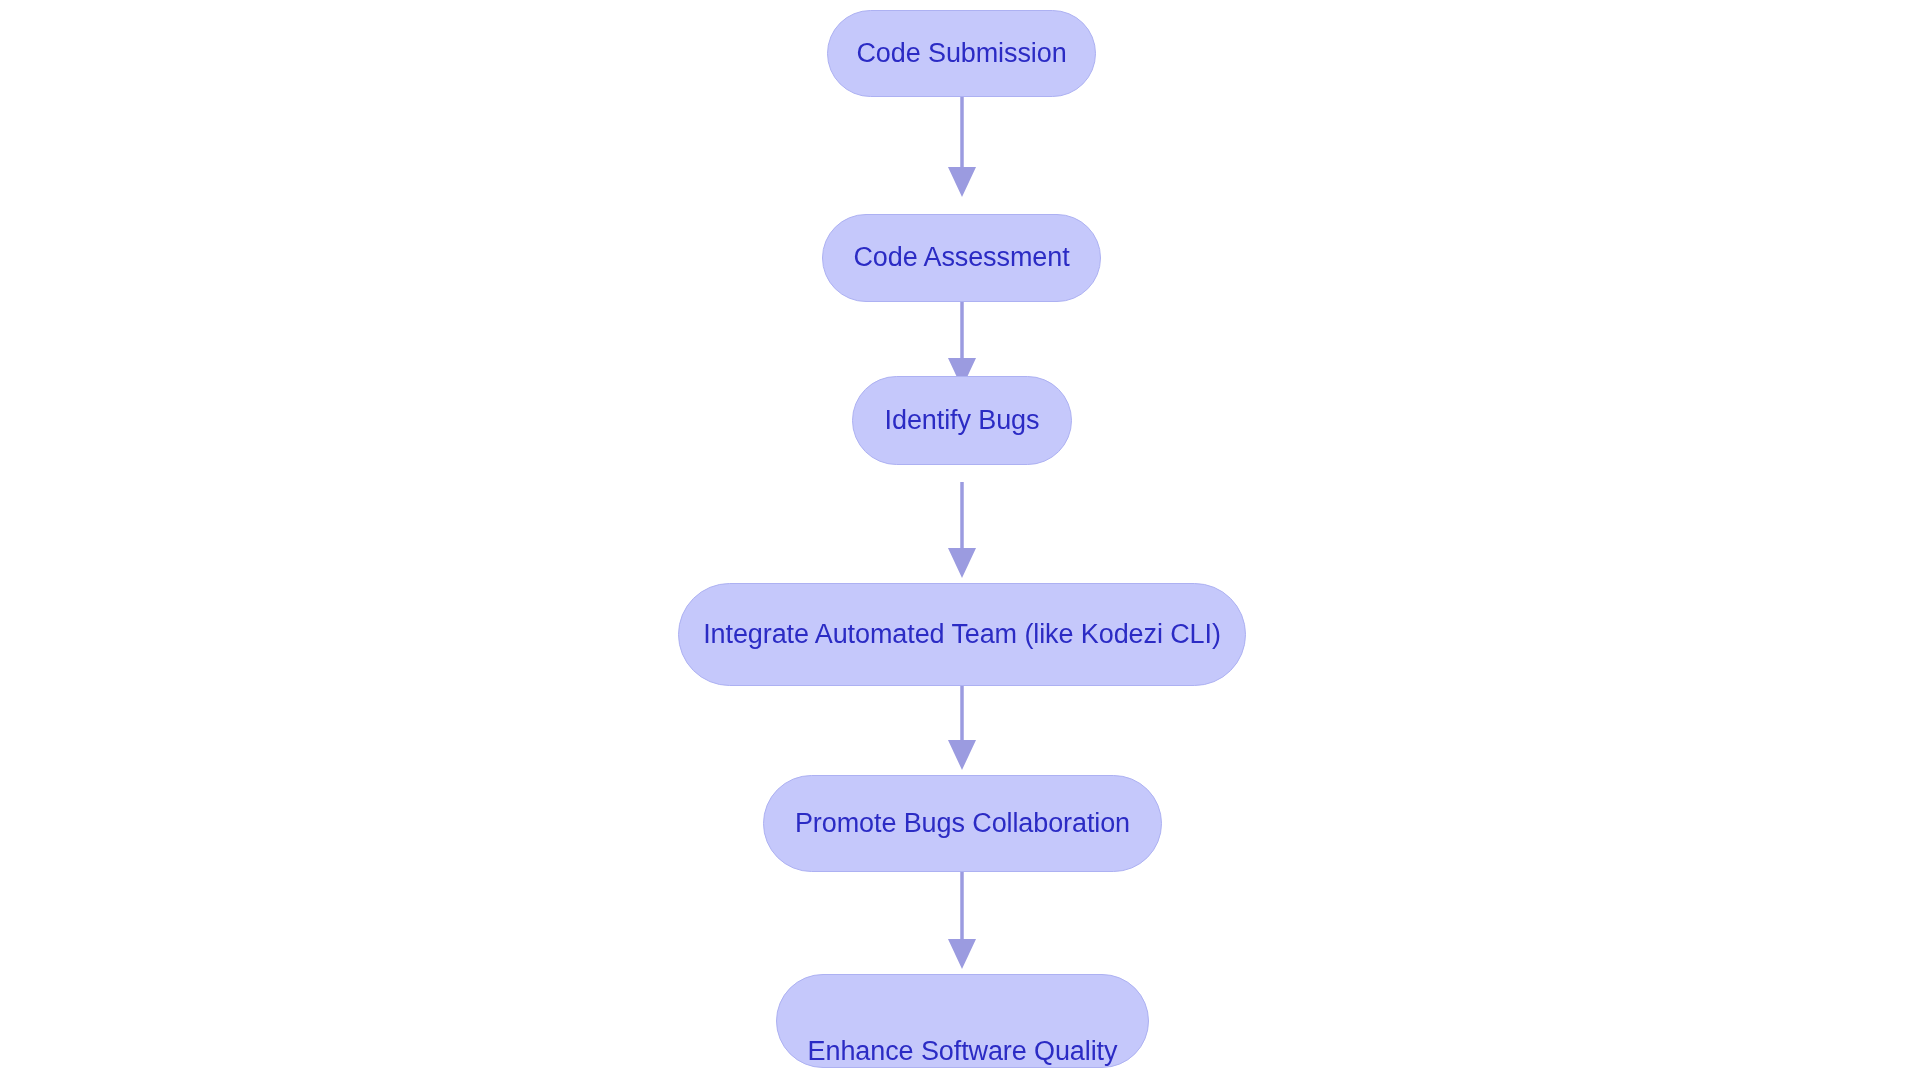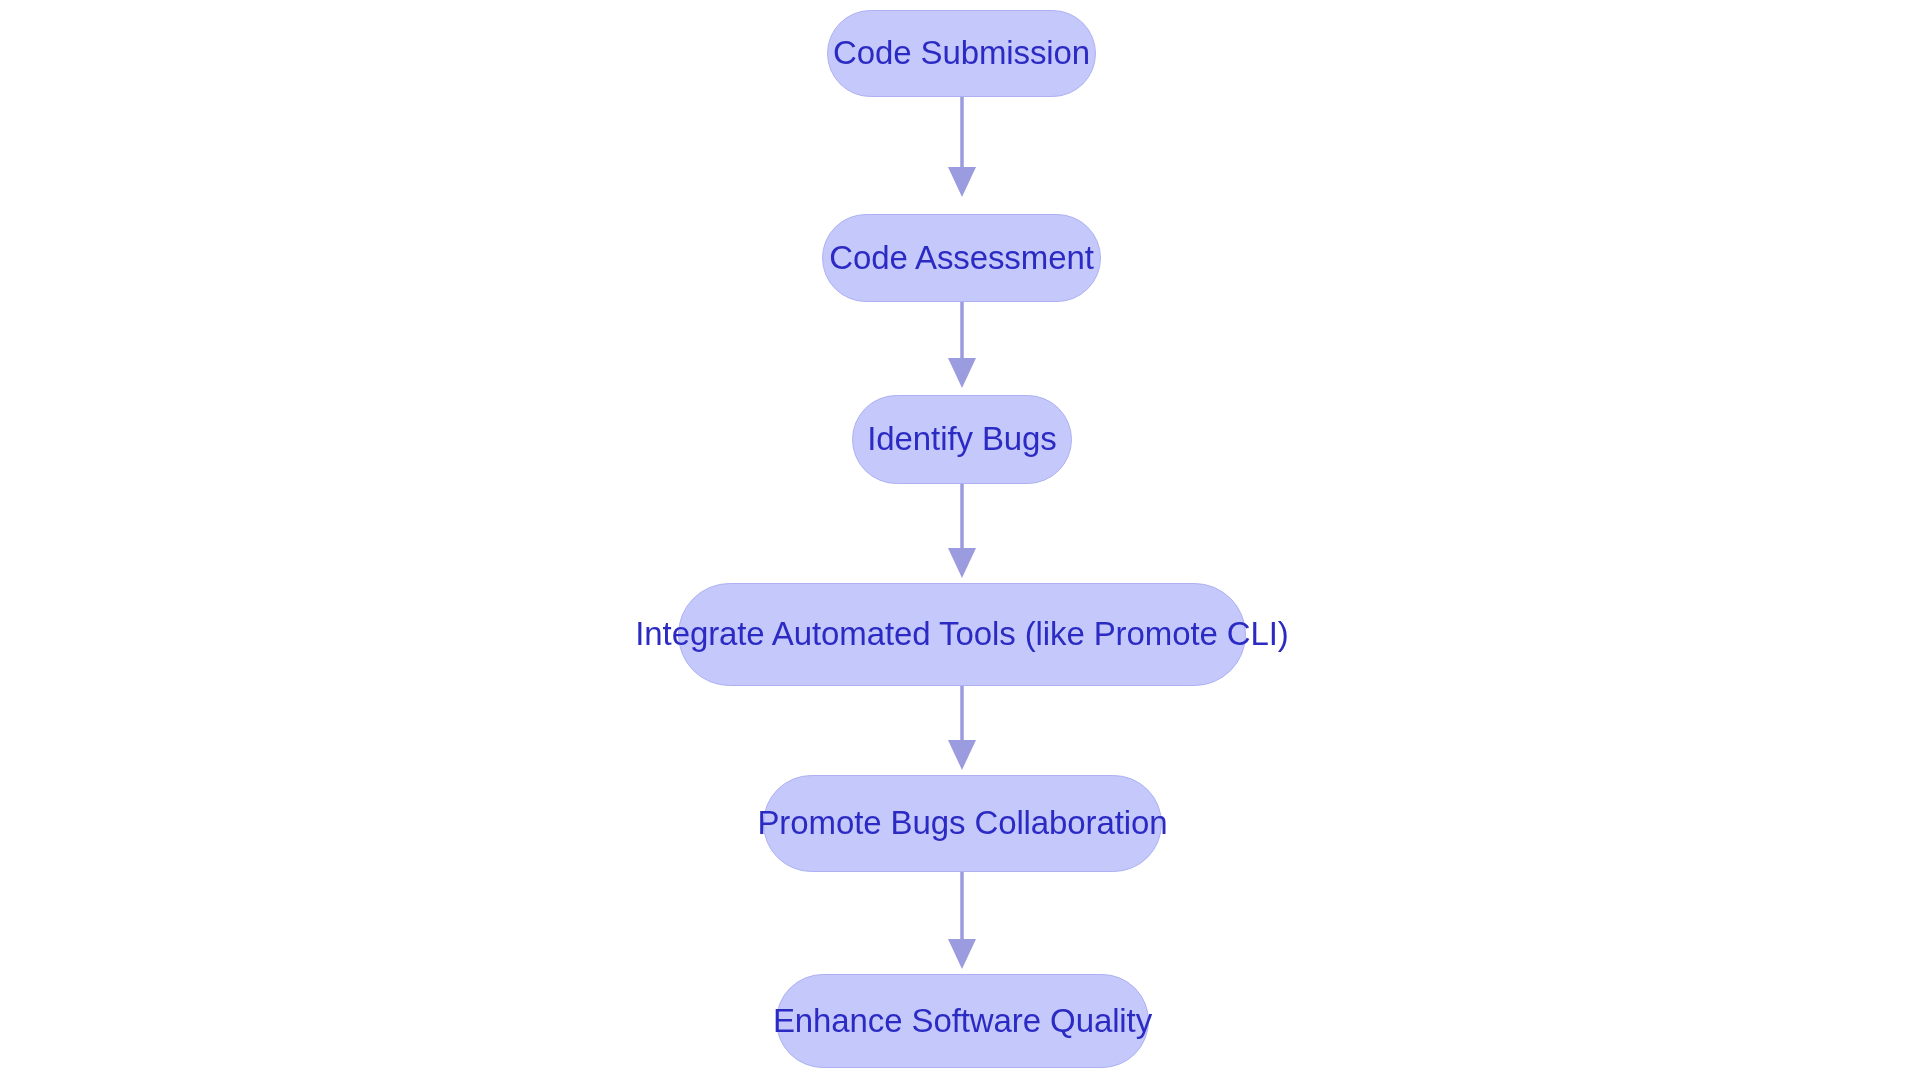--- a/index.html
+++ b/index.html
@@ -35,35 +35,35 @@
     align-items: center;
     justify-content: center;
     background: #c5c8fb;
     border: 1.5px solid #adb1f2;
     border-radius: 999px;
     z-index: 2;
   }
   .node-label {
     color: #2b2bc4;
     font-family: "Liberation Sans", sans-serif;
-    font-size: 33px;
+    font-size: 27px;
     font-weight: 400;
     line-height: 1.1;
     letter-spacing: -0.1px;
     white-space: nowrap;
     text-align: center;
     user-select: none;
   }
   
   #node-0 { left: 827px;  top: 10px;   width: 269px; height: 87px; }
   #node-1 { left: 822px;  top: 202px;  width: 279px; height: 88px; margin-top: 12px; }
-  #node-2 { left: 852px;  top: 395px;  width: 220px; height: 89px; }
+  #node-2 { left: 852px;  top: 376px;  width: 220px; height: 89px; }
   #node-3 { left: 678px;  top: 583px;  width: 568px; height: 103px; }
   #node-4 { left: 763px;  top: 775px;  width: 399px; height: 97px; }
-  #node-5 { left: 776px;  top: 974px;  width: 373px; height: 94px; }
+  #node-5 { left: 776px;  top: 974px;  width: 373px; height: 94px; align-items: flex-end; }
 </style>
 </head>
 <body>
 
 <div id="flow-canvas">
 
   <svg id="flow-svg" viewBox="0 0 1920 1083" xmlns="http://www.w3.org/2000/svg">
     <g stroke="#9b9be0" stroke-width="3.5" fill="#9b9be0">
 
       <g>
@@ -99,21 +99,21 @@
 
   <div class="node" id="node-1">
     <span class="node-label">Code Assessment</span>
   </div>
 
   <div class="node" id="node-2">
     <span class="node-label">Identify Bugs</span>
   </div>
 
   <div class="node" id="node-3">
-    <span class="node-label">Integrate Automated Tools (like Promote CLI)</span>
+    <span class="node-label">Integrate Automated Team (like Kodezi CLI)</span>
   </div>
 
   <div class="node" id="node-4">
     <span class="node-label">Promote Bugs Collaboration</span>
   </div>
 
   <div class="node" id="node-5">
     <span class="node-label">Enhance Software Quality</span>
   </div>
 

